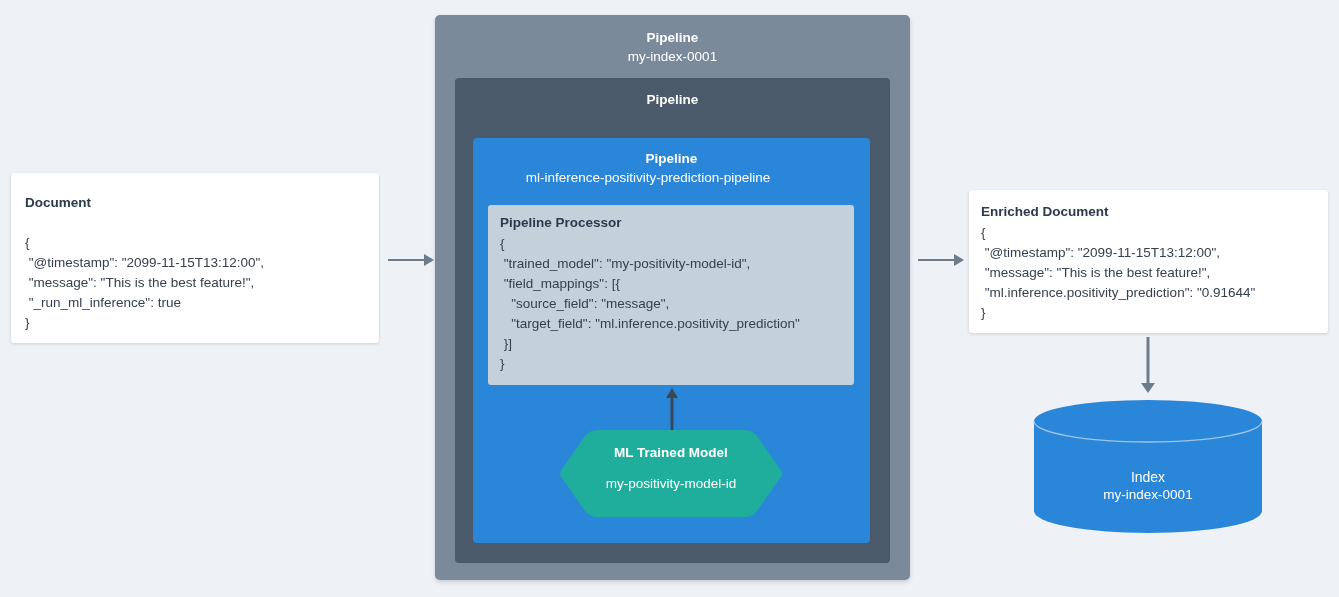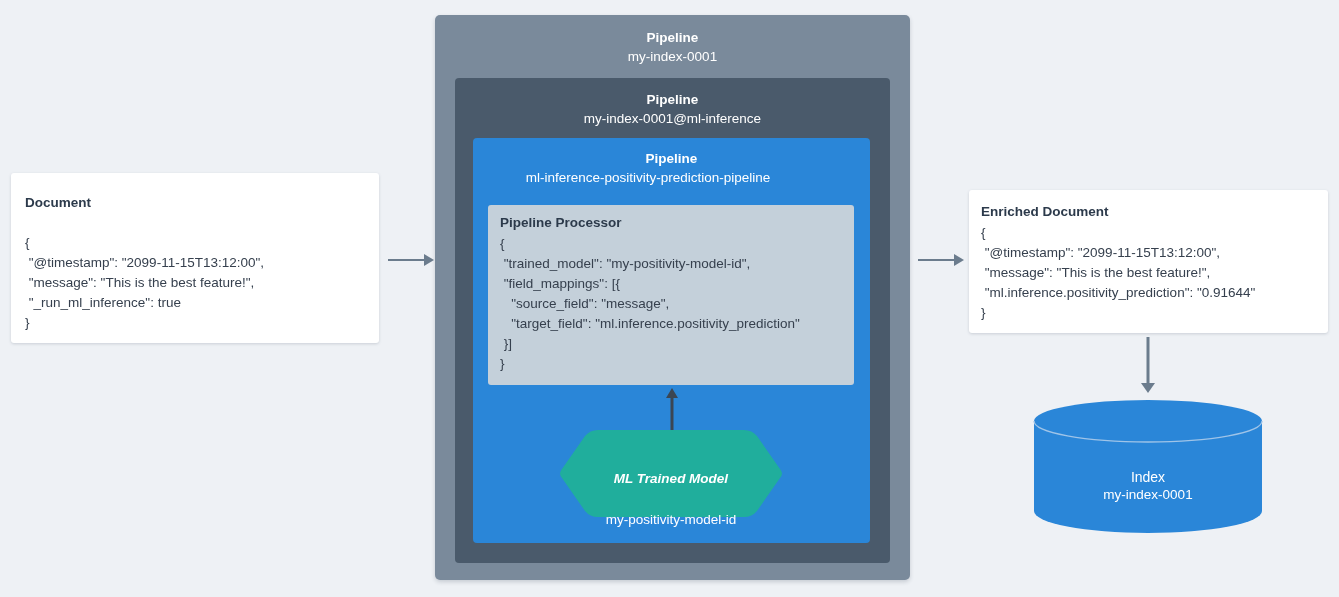--- a/index.html
+++ b/index.html
@@ -161,21 +161,20 @@
   </div>
 
   <div class="abs pipe-outer" style="left:435px; top:15px; width:475px; height:565px;">
 
     <div class="abs pipe-heading" style="left:0; top:14px; width:475px;">Pipeline</div>
     <div class="abs pipe-sub" style="left:0; top:33px; width:475px;">my-index-0001</div>
 
     <div class="abs pipe-mid" style="left:20px; top:63px; width:435px; height:485px;">
 
       <div class="abs pipe-heading" style="left:0; top:13px; width:435px;">Pipeline</div>
-      <div class="abs pipe-sub" style="left:0; top:32px; width:435px;">my-index-0001@ml-inference</div>
 
       <div class="abs pipe-inner" style="left:18px; top:60px; width:397px; height:405px;">
 
         <div class="abs pipe-heading" style="left:0; top:12px; width:397px;">Pipeline</div>
         <div class="abs pipe-sub" style="left:0; top:31px; width:340px;padding-left:10px;">ml-inference-positivity-prediction-pipeline</div>
 
         <div class="abs proc-box" style="left:15px; top:67px; width:366px; height:180px;">
           <div class="abs proc-title" style="left:12px; top:8px;">Pipeline Processor</div>
           <div class="abs proc-line" style="left:12px; top:29px;">{</div>
           <div class="abs proc-line" style="left:12px; top:49px;"> "trained_model": "my-positivity-model-id",</div>
@@ -193,22 +192,22 @@
           </svg>
         </div>
 
       </div>
     </div>
 
     <div class="abs hexwrap" style="left:123px; top:413px; width:226px; height:91px;">
       <svg width="226" height="91" viewBox="0 0 226 91" aria-hidden="true">
         <path d="M 40 2 L 186 2 Q 194 2 199 8 L 222 41 Q 226 45.5 222 50 L 199 83 Q 194 89 186 89 L 40 89 Q 32 89 27 83 L 4 50 Q 0 45.5 4 41 L 27 8 Q 32 2 40 2 Z" fill="#20ae9c"></path>
       </svg>
-      <div class="hex-label hex-title" style="top:42px;font-style:italic;">ML Trained Model</div>
-      <div class="hex-label hex-sub" style="top:47px;margin-top:36px;">my-positivity-model-id</div>
+      <div class="hex-label hex-title" style="top:16px;">ML Trained Model</div>
+      <div class="hex-label hex-sub" style="top:47px;">my-positivity-model-id</div>
     </div>
 
   </div>
 
   <div class="abs" style="left:918px; top:248px; width:46px; height:24px;">
     <svg width="46" height="24" viewBox="0 0 46 24" aria-hidden="true">
       <line x1="0" y1="12" x2="36" y2="12" stroke="#6b7c8d" stroke-width="2"></line>
       <polygon points="36,6 46,12 36,18" fill="#6b7c8d"></polygon>
     </svg>
   </div>

